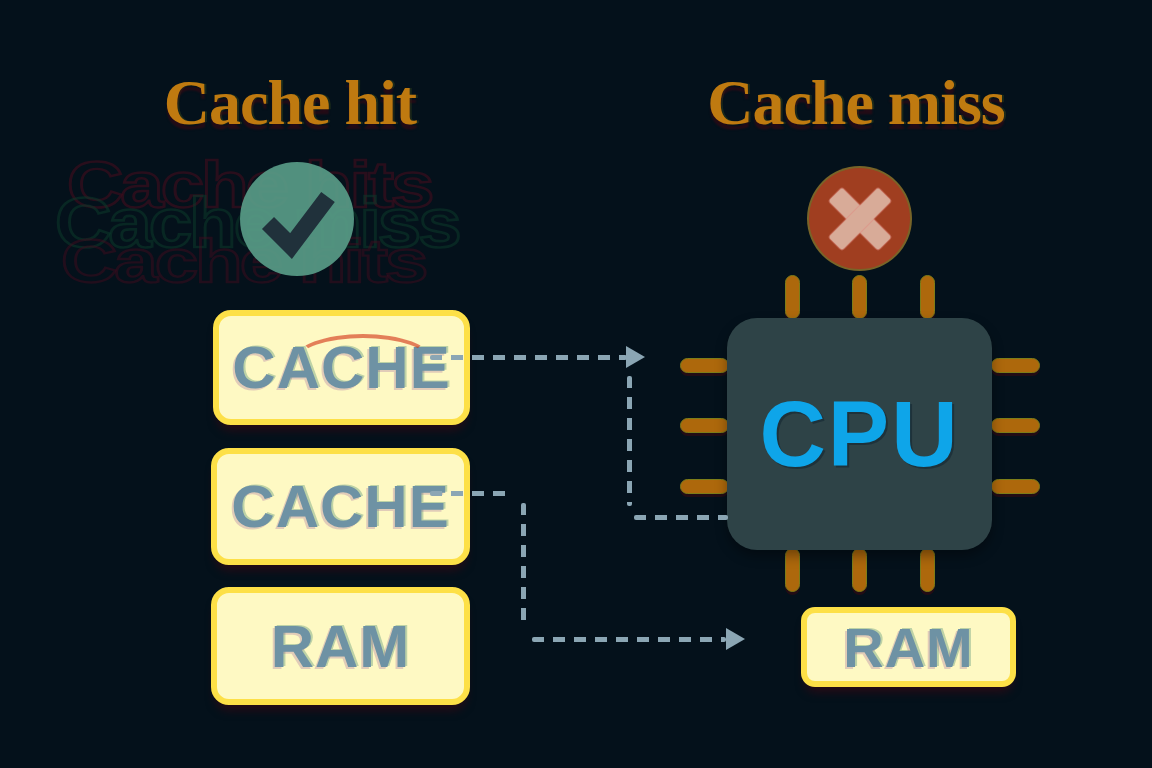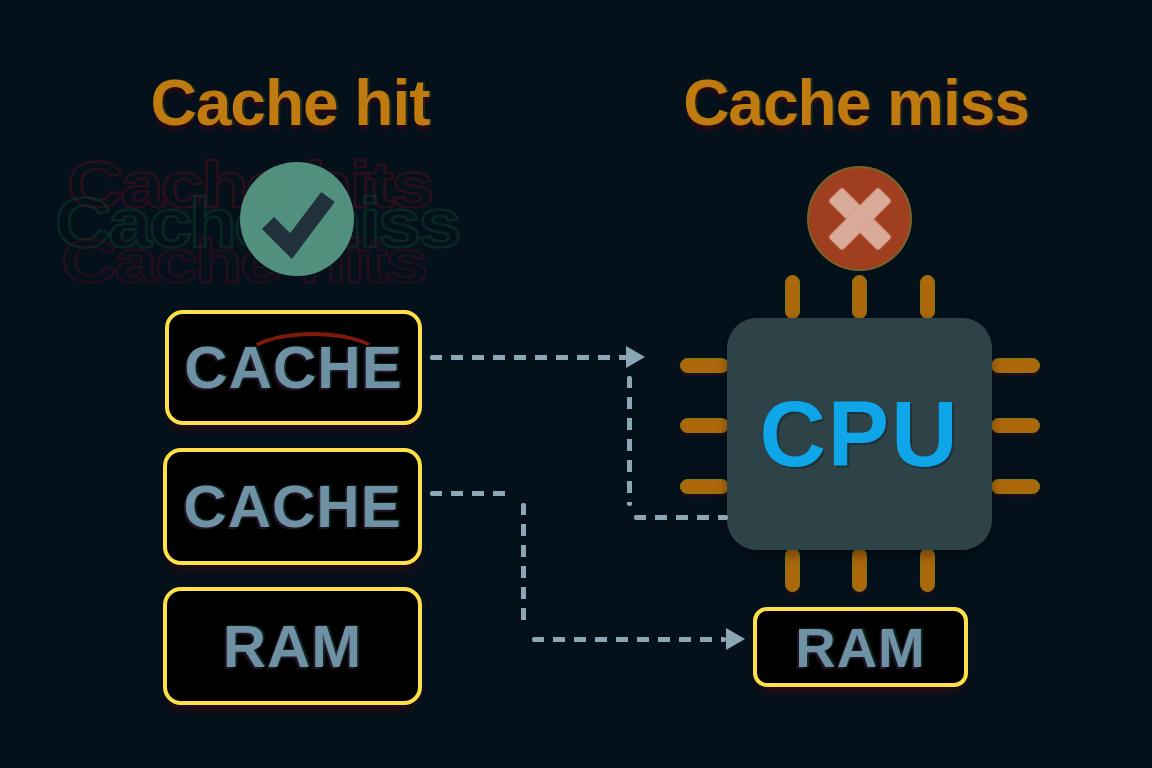--- a/index.html
+++ b/index.html
@@ -8,20 +8,21 @@
     background:#04111b;
     font-family:"Liberation Sans", sans-serif;
   }
   
   .title {
     position:absolute; margin:0; text-align:center;
     font-weight:bold; font-size:64px; letter-spacing:-1px;
     color:#bf7a10;
     text-shadow:0 5px 2px rgba(62,8,18,.55), 2px 0 0 rgba(70,90,30,.35);
     white-space:nowrap;
+    font-family:Liberation Serif, serif;
   }
   .title-left  { left:90px;  top:66px; width:400px; }
   .title-right { left:640px; top:66px; width:432px; }
 
   
   .ghost { position:absolute; left:55px; top:140px; width:470px; height:155px;
            overflow:hidden; filter:blur(.6px); }
   .ghost span {
     position:absolute; white-space:nowrap;
     font-weight:bold; font-size:78px; line-height:1; letter-spacing:-3px;
@@ -46,23 +47,24 @@
     position:absolute; left:50%; top:50%; width:70px; height:19px;
     background:#d8ab98; border-radius:3px;
     box-shadow:0 0 0 1px rgba(226,140,130,.5);
   }
   .xbar.a { transform:translate(-50%,-50%) rotate(45deg); }
   .xbar.b { transform:translate(-50%,-50%) rotate(-45deg); }
 
   
   .membox {
     position:absolute; box-sizing:border-box;
-    background:#000000; border:4px solid #fde047; border-radius:18px;
+    background:#fef9c3; border:6px solid #fde047; border-radius:18px;
     display:flex; align-items:center; justify-content:center;
     box-shadow:0 9px 10px -4px rgba(60,8,18,.65);
+    margin-left:48px;
   }
   .membox-label {
     font-weight:bold; font-size:60px; letter-spacing:1px; color:#6e92a4;
     text-shadow:-2px 2px 0 rgba(140,70,150,.25), 2px -1px 0 rgba(40,120,100,.3);
   }
   .box-1 { left:165px; top:310px; width:257px; height:115px; }
   .box-2 { left:163px; top:448px; width:259px; height:117px; }
   .box-3 { left:163px; top:587px; width:259px; height:118px; }
   .ram-right { left:753px; top:607px; width:215px; height:80px; border-radius:14px; }
   .ram-right .membox-label { font-size:56px; }

